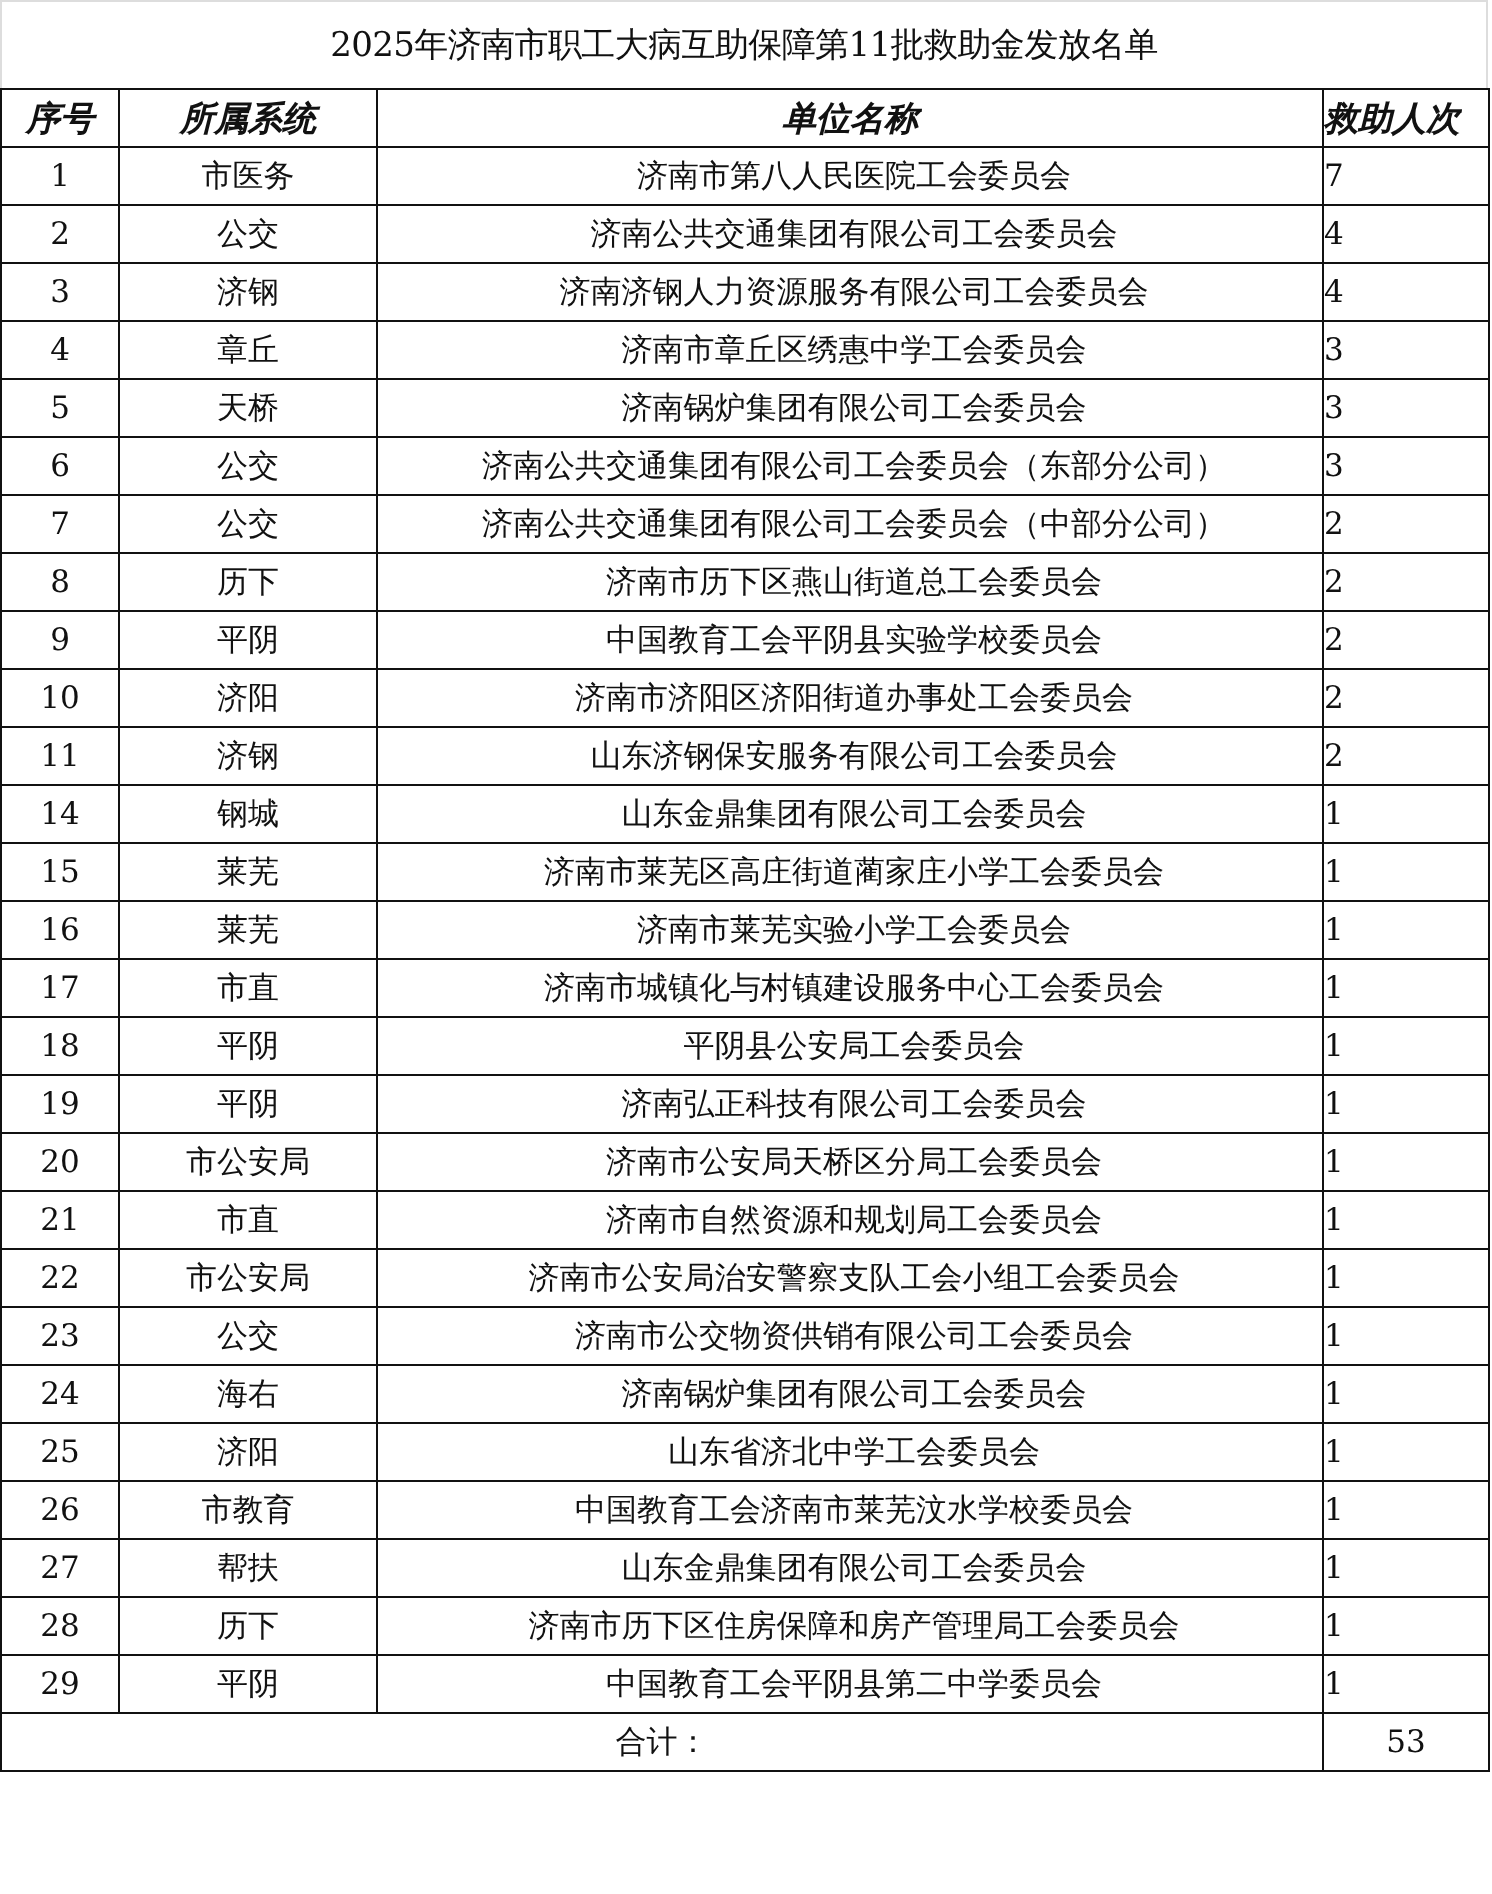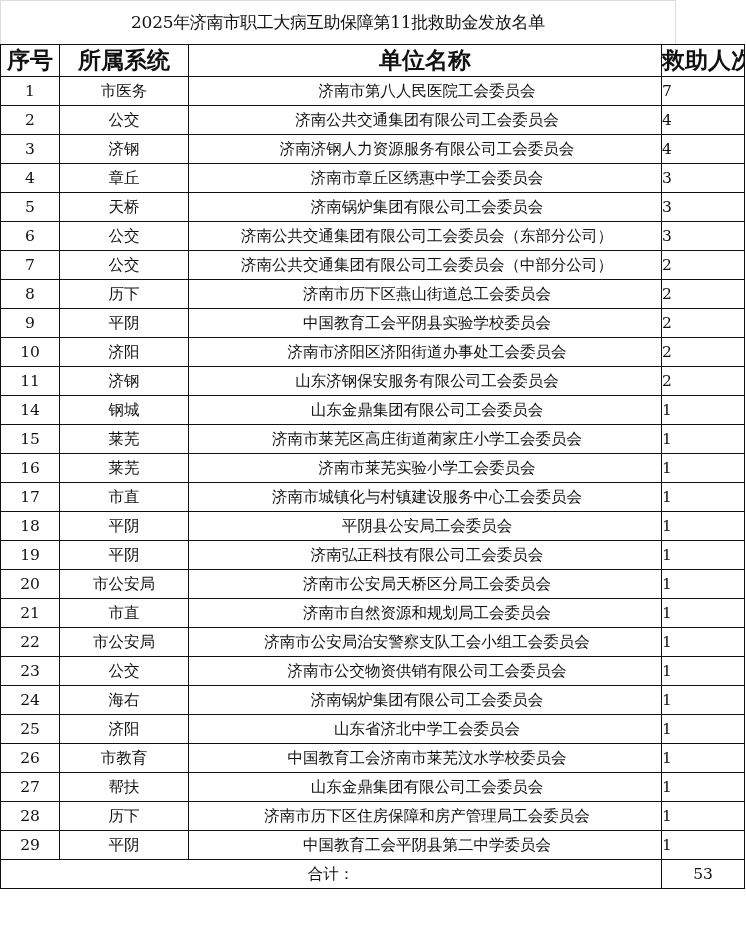--- a/index.html
+++ b/index.html
@@ -16,21 +16,21 @@
     }
     .sheet {
       position: relative;
       width: 746px;
       height: 947px;
     }
     .title {
       position: absolute;
       left: 0;
       top: 0;
-      width: 676px;
+      width: 744px;
       height: 44px;
       border-left: 1px solid #dddddd;
       border-right: 1px solid #dddddd;
       border-top: 1px solid #dddddd;
       display: flex;
       align-items: center;
       justify-content: center;
       font-size: 17px;
       letter-spacing: -0.3px;
       box-sizing: border-box;
@@ -47,22 +47,23 @@
       border: 1px solid #111111;
       padding: 0;
       height: 28px;
       font-size: 15.5px;
       font-weight: normal;
       white-space: nowrap;
       overflow: hidden;
     }
     table.grid th {
       font-weight: bold;
-      font-size: 23px;
+      font-size: 17px;
       height: 28px;
+      font-style: italic;
     }
     .c-idx { width: 58px; text-align: center; }
     .c-sys { width: 128px; text-align: center; }
     .c-unit { width: 472px; text-align: center; padding-left: 4px !important; }
     .c-count { width: 82px; text-align: left; }
     th.c-unit { text-align: center; padding-left: 0 !important; margin-left: 12px; }
     .total-label { text-align: center; }
     .total-value { text-align: center; }
   </style>
 </head>

